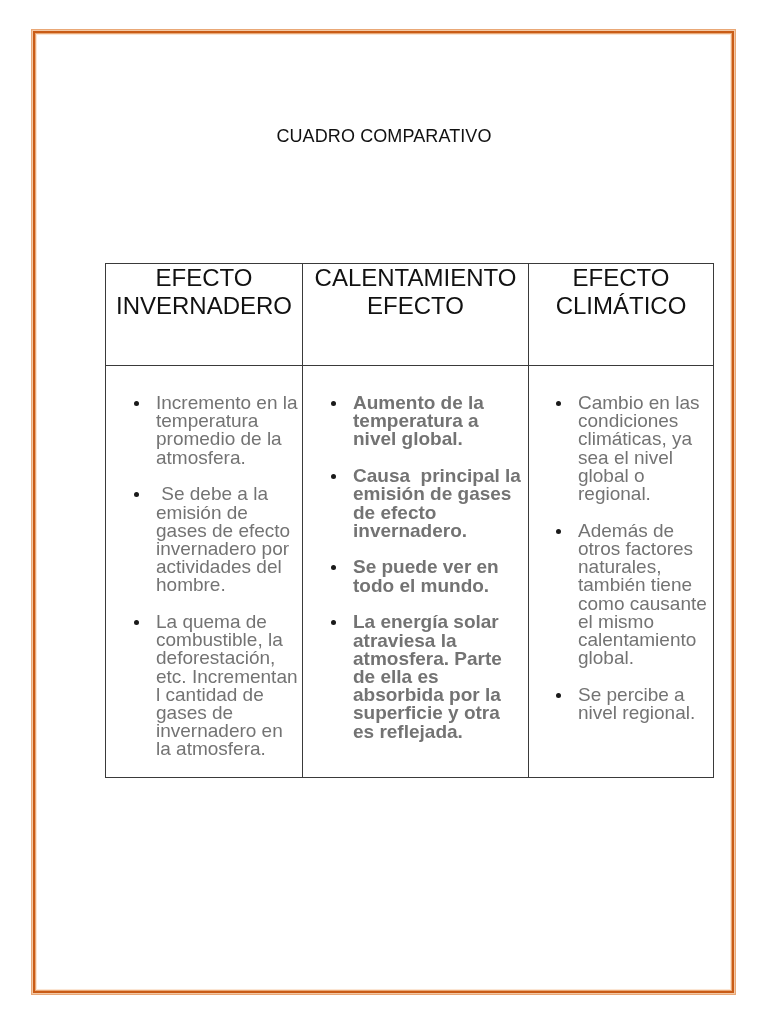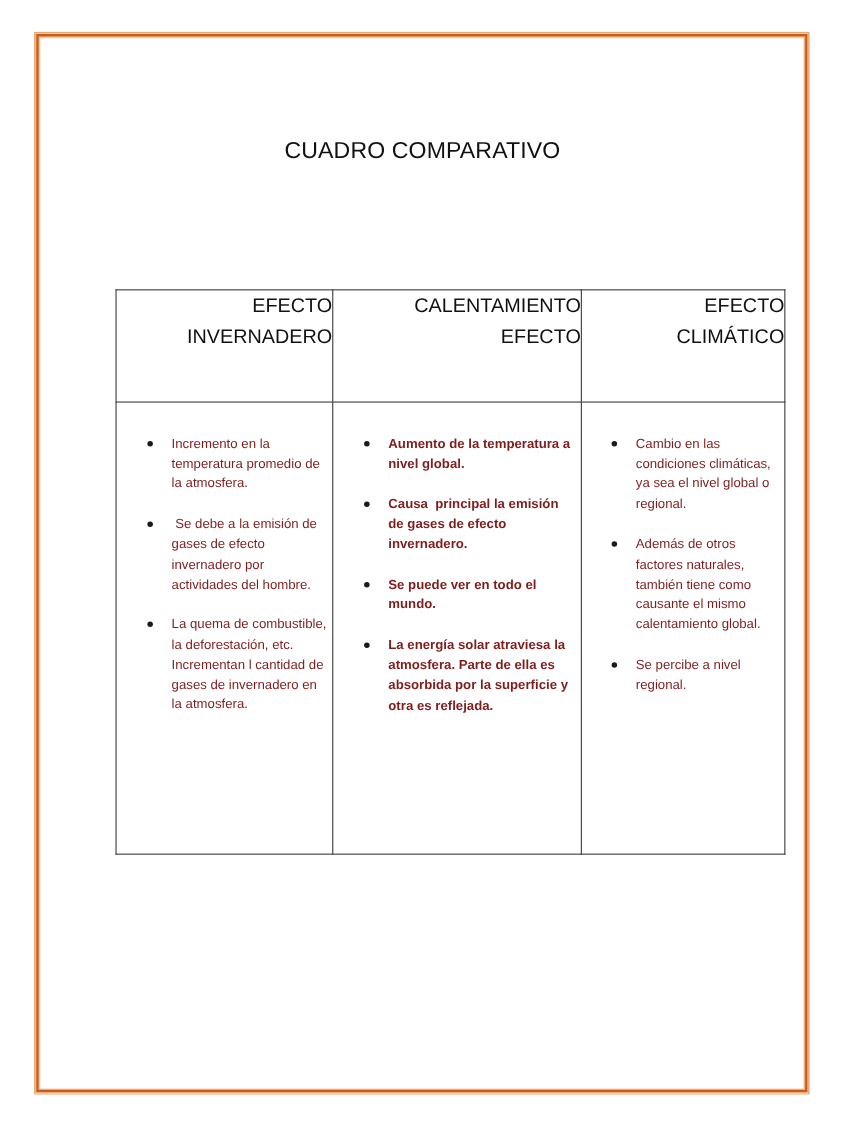--- a/index.html
+++ b/index.html
@@ -28,52 +28,52 @@
         inset 0 0 0 3px #c95c17,
         inset 0 0 0 4px #e9a877,
         inset 0 0 0 5px #fbe6d4;
     }
     .doc-title {
       position: absolute;
       left: 0;
       top: 126px;
       width: 768px;
       text-align: center;
-      font-size: 21px;
+      font-size: 18px;
       letter-spacing: 0.1px;
       color: #111;
     }
     .compare-table {
       position: absolute;
       left: 105px;
       top: 263px;
       border-collapse: collapse;
       table-layout: fixed;
       width: 608px;
     }
     .compare-table td,
     .compare-table th {
       border: 1.5px solid #3a3a3a;
       padding: 0;
       vertical-align: top;
     }
     .compare-table th {
       height: 101px;
       font-weight: normal;
-      font-size: 18px;
+      font-size: 24px;
       line-height: 28px;
-      text-align: right;
+      text-align: center;
       color: #111;
       padding-top: 0px;
     }
     .compare-table td {
       height: 410px;
-      font-size: 12px;
+      font-size: 19px;
       line-height: 18.2px;
-      color: #7f1d1d;
+      color: #737373;
     }
     .col1 { width: 197px; }
     .col2 { width: 226px; }
     .col3 { width: 185px; }
     ul.bullets {
       list-style: none;
       margin: 0;
       padding: 0;
     }
     ul.bullets li {

